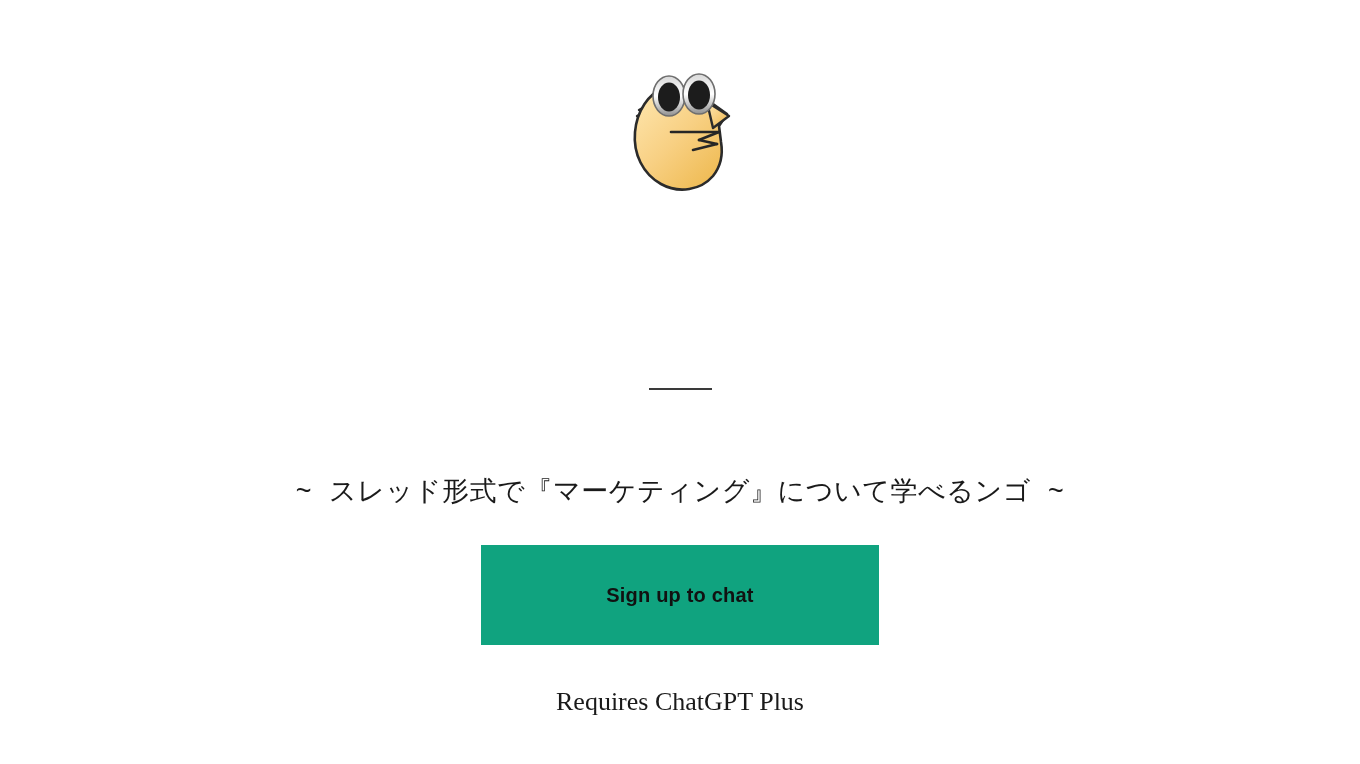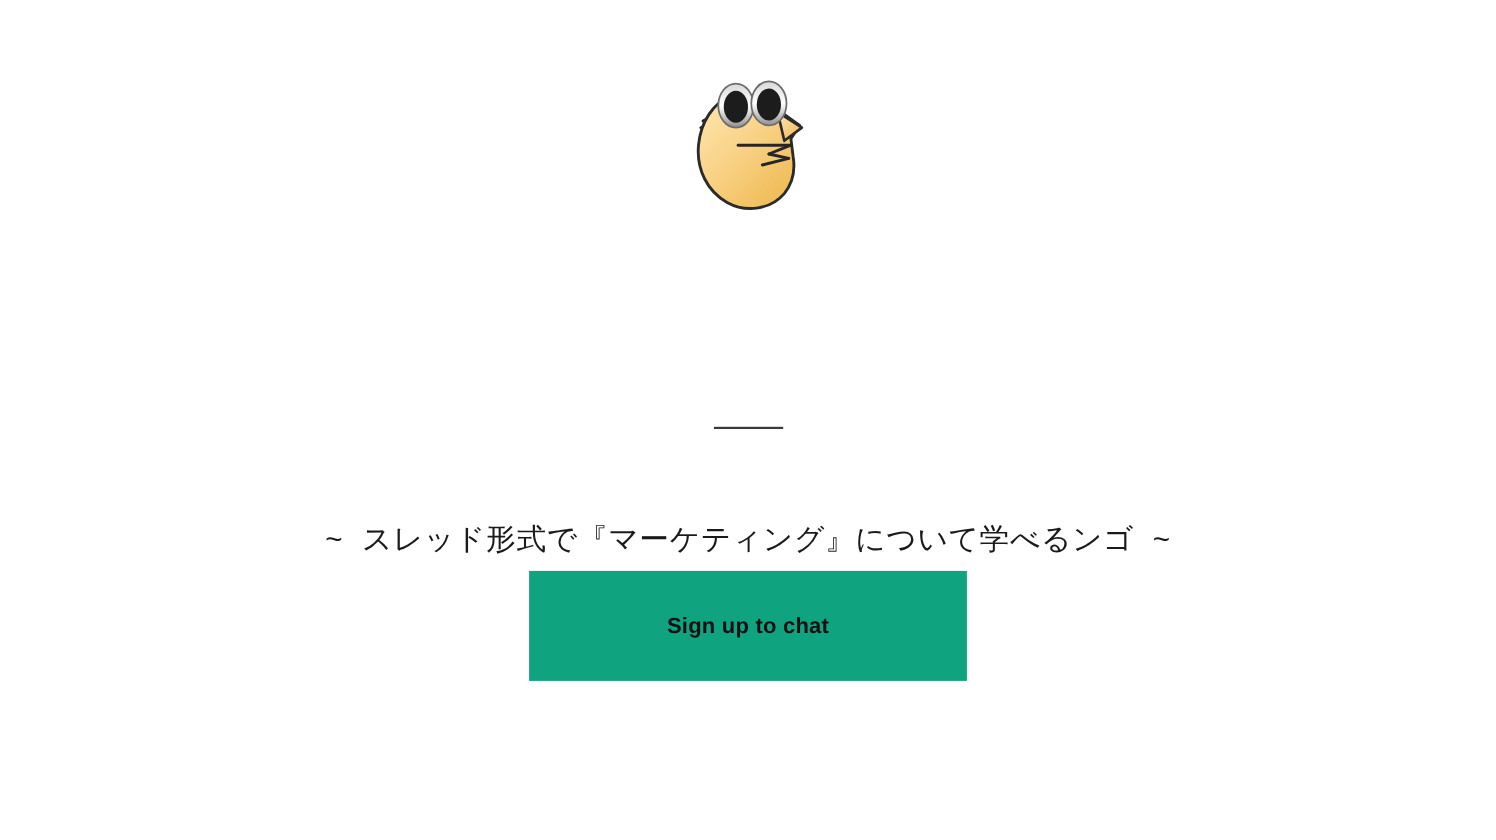--- a/index.html
+++ b/index.html
@@ -87,21 +87,21 @@
     letter-spacing: 0.6px;
     color: #1a1a1a;
     font-family: Liberation Mono, monospace;
   }
 
   
   .cta-wrap {
     position: absolute;
     left: 0;
     right: 0;
-    top: 519px;
+    top: 545px;
     display: flex;
     justify-content: center;
   }
   .cta-button {
     width: 398px;
     height: 100px;
     background: #10a37f;
     border: 0;
     border-radius: 0;
     cursor: pointer;
@@ -194,14 +194,15 @@
   <div class="divider-wrap">
     <hr class="divider">
   </div>
 
   <p class="subtitle">~ スレッド形式で『マーケティング』について学べるンゴ ~</p>
 
   <div class="cta-wrap">
     <button class="cta-button" type="button">Sign up to chat</button>
   </div>
 
+  <p class="note">Requires ChatGPT Plus</p>
 
 </div>
 
 </body></html>

